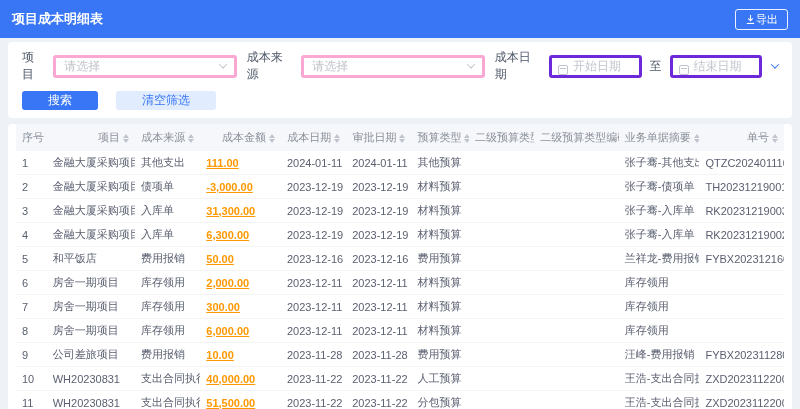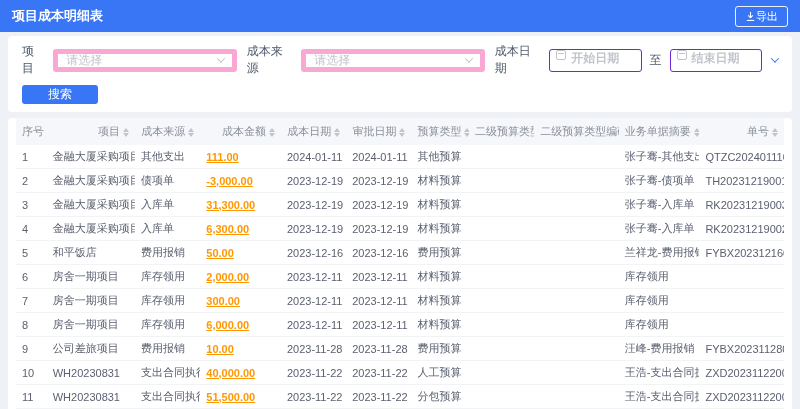--- a/index.html
+++ b/index.html
@@ -6,21 +6,21 @@
   html, body { width: 800px; height: 409px; overflow: hidden; }
   body {
     background: #eef1f6;
     font-family: "Liberation Sans", sans-serif;
     --primary: #3876f6;
     --amount: #ff9800;
   }
 
   
   .topbar {
-    height: 32px;
+    height: 38px;
     background: var(--primary);
     display: flex;
     align-items: center;
     justify-content: space-between;
     padding: 0 12px;
   }
   .topbar .title { color: #fff; font-size: 13px; font-weight: bold; }
   .export-btn {
     display: inline-flex; align-items: center; 
     background: transparent; border: 1px solid rgba(255,255,255,.9);
@@ -29,33 +29,33 @@
   }
 
   
   .filter-card {
     background: #fff; margin: 4px 8px 0; border-radius: 4px;
     padding: 7px 14px 8px;
   }
   .filter-row { display: flex; align-items: center; gap: 10px; font-size: 12px; color: #4e5969; }
   .filter-item { display: flex; align-items: center; gap: 8px; }
   .select {
-    width: 188px; height: 23px; border: 5px solid #f9a8d4; border-radius: 3px;
+    width: 188px; height: 23px; border: 3px solid #f9a8d4; border-radius: 3px;
     display: flex; align-items: center; justify-content: space-between;
     padding: 0 8px; background: #fff; cursor: pointer;
   }
   .ph { color: #c0c4cc; font-size: 12px; }
   .chev {
     width: 6px; height: 6px; flex: none;
     border-right: 1px solid #c0c4cc; border-bottom: 1px solid #c0c4cc;
     transform: rotate(45deg) translate(-1px,-1px);
   }
   .date-input {
-    width: 95px; height: 23px; border: 1px solid #6d28d9; border-radius: 3px;
-    display: flex; align-items: flex-start; gap: 5px; padding: 0 6px; cursor: pointer; font-weight: bold;
+    width: 95px; height: 23px; border: 3px solid #6d28d9; border-radius: 3px;
+    display: flex; align-items: flex-end; gap: 5px; padding: 0 6px; cursor: pointer;
   }
   .cal { width: 10px; height: 10px; border: 1px solid #c0c4cc; border-radius: 2px; position: relative; flex: none; }
   .cal::before { content: ""; position: absolute; top: 2px; left: 1px; right: 1px; border-top: 1px solid #c0c4cc; }
   .to { color: #4e5969; }
   .expand { margin-left: auto; color: var(--primary); display: inline-flex; align-items: center; gap: 5px; font-size: 12px; cursor: pointer; }
   .expand .chev { border-color: var(--primary); }
   .btn-row { margin-top: 8px; display: flex; gap: 18px; }
   .btn {
     border: none; border-radius: 3px; font-size: 12px; padding: 1px 26px;
     cursor: pointer; font-family: inherit;
@@ -127,20 +127,21 @@
         <span class="cal"></span>
         <span class="ph">结束日期</span>
       </div>
     </div>
     <div class="expand">
       <span class="chev"></span>
     </div>
   </div>
   <div class="btn-row">
     <button class="btn primary">搜索</button>
+    <button class="btn ghost">清空筛选</button>
   </div>
 </div>
 
 <div class="table-card">
   <table>
     <colgroup>
       <col style="width:4%">
         <col style="width:11.5%">
         <col style="width:8.5%">
       <col style="width:10.5%">

